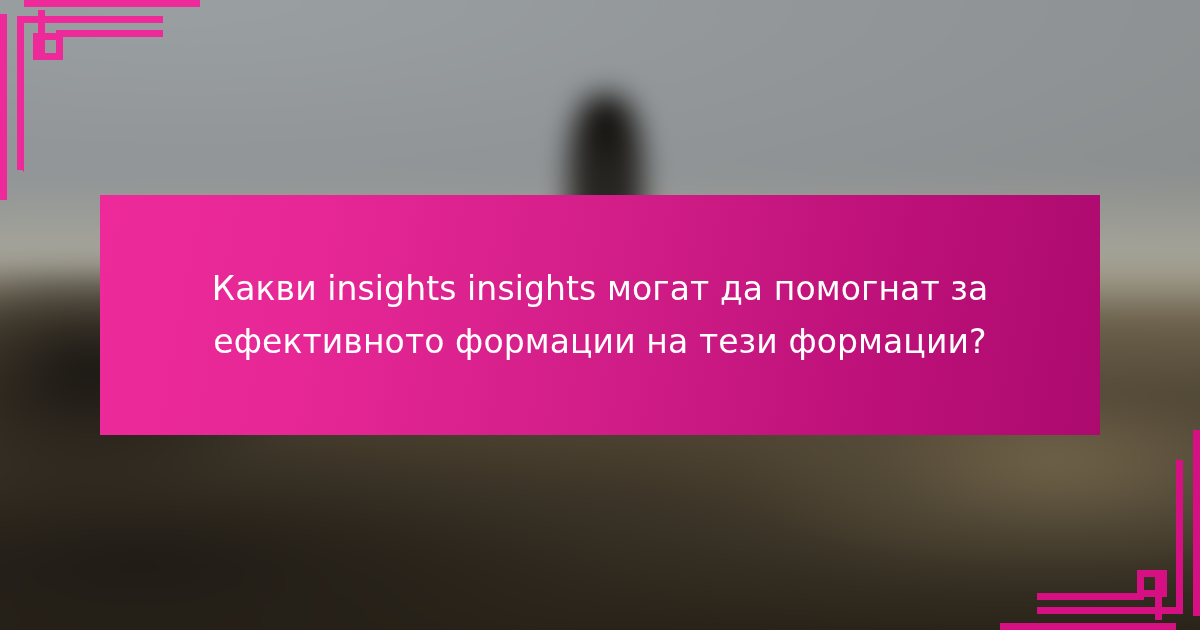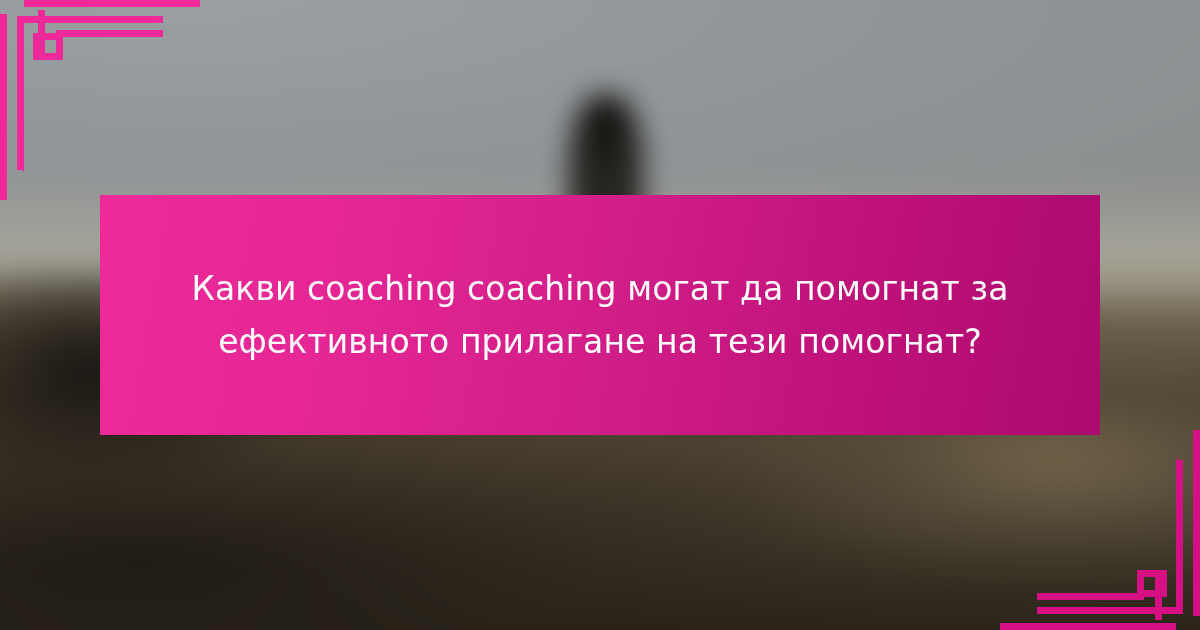--- a/index.html
+++ b/index.html
@@ -192,19 +192,19 @@
       <path d="M33 33 H40 V60 H33 Z" fill="#d60f82"></path>
       <path d="M56 30 H163 V37 H56 Z" fill="#d60f82"></path>
       <path d="M17 16 H24 V168 H17 Z" fill="#d60f82"></path>
       <path d="M17 165 L24 172 L24 165 Z" fill="#d60f82"></path>
       <path d="M156 30 L163 37 L163 30 Z" fill="#d60f82"></path>
     </svg>
   </div>
 
   <div class="banner">
     <h1 class="banner-title">
-      <span>Какви coaching coaching могат да помогнат за</span>
+      <span>Какви insights insights могат да помогнат за</span>
       <br>
-      <span>ефективното прилагане на тези помогнат?</span>
+      <span>ефективното формации на тези формации?</span>
     </h1>
   </div>
 
 </div>
 
 </body></html>

